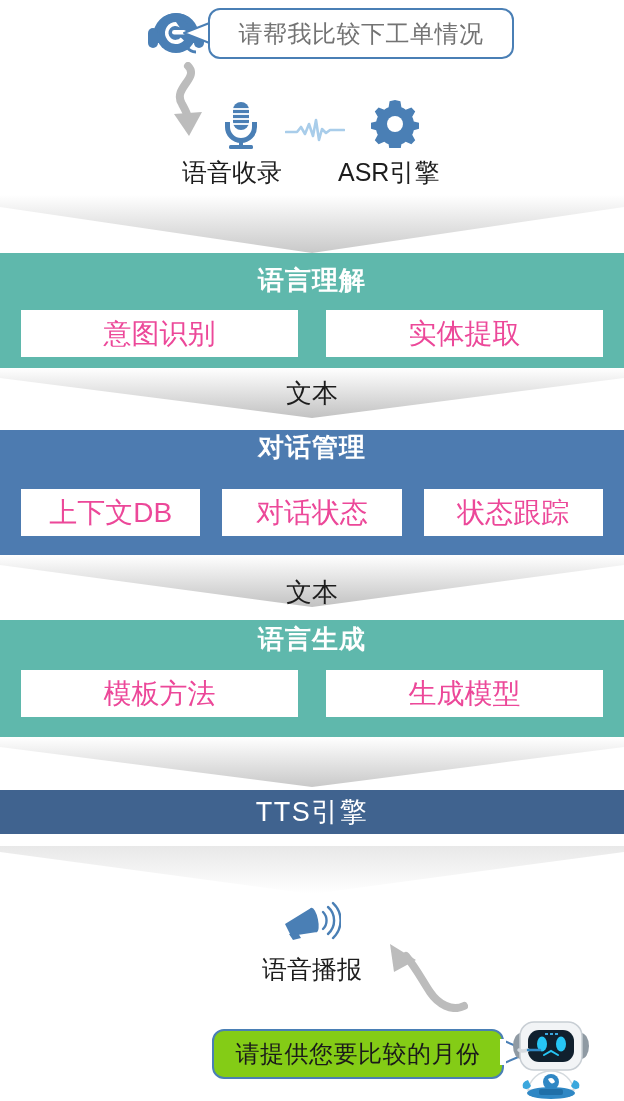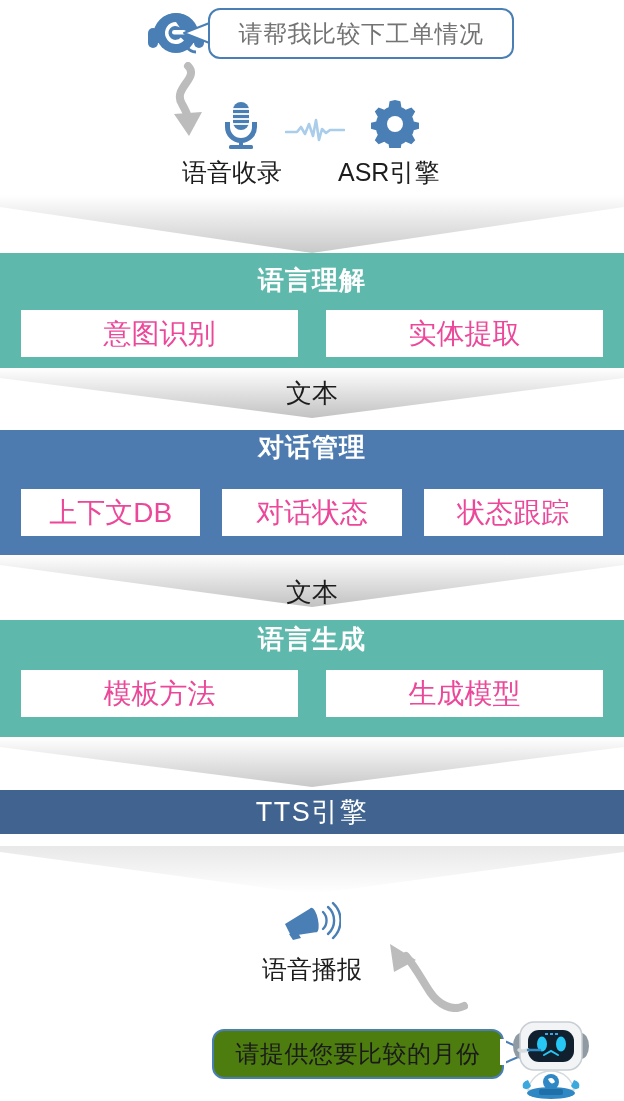--- a/index.html
+++ b/index.html
@@ -144,21 +144,21 @@
     left: 372px; top: 940px;
     width: 96px; height: 72px;
   }
 
   .bubble-bottom {
     position: absolute;
     left: 212px; top: 1029px;
     width: 292px; height: 50px;
     border: 2px solid #4a7fb5;
     border-radius: 12px;
-    background: #4d7c0f;
+    background: #84cc16;
     display: flex; align-items: center; justify-content: center;
   }
   .bubble-bottom-text {
     font-size: 24px;
     color: #1a1a1a;
     letter-spacing: 0.5px;
     white-space: nowrap;
   }
   .bubble-tail-bottom {
     position: absolute;

